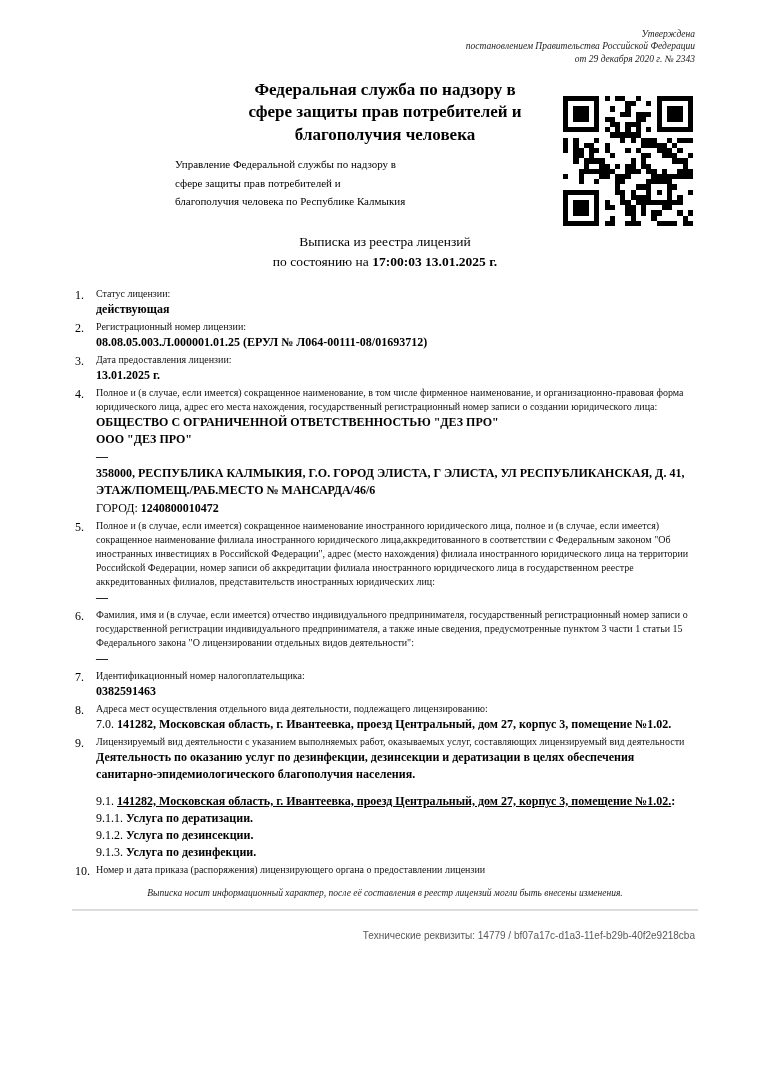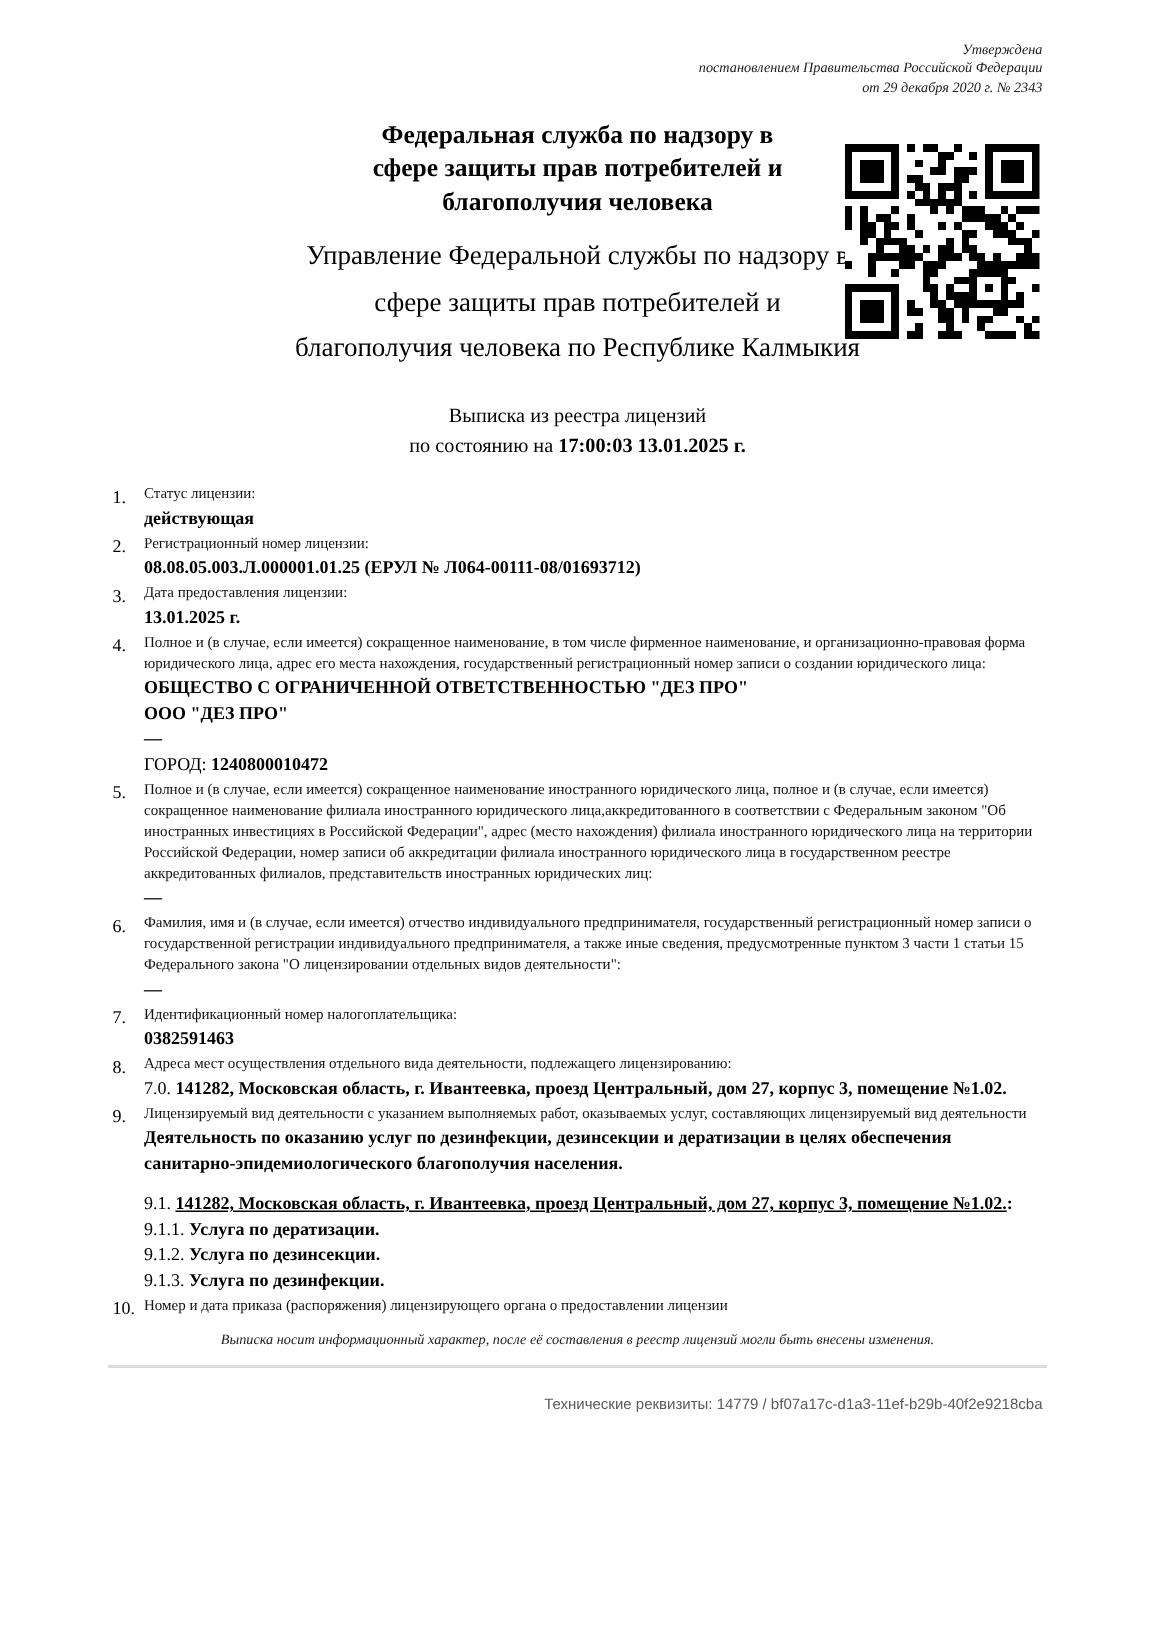--- a/index.html
+++ b/index.html
@@ -7,21 +7,21 @@
     width:770px;height:1092px;position:relative;overflow:hidden;
     background:#fff;color:#000;
     font-family:"Liberation Serif",serif;
     box-sizing:border-box;
     padding:28px 75px 0 75px;
   }
   
   .approval{text-align:right;font-style:italic;font-size:9.5px;line-height:1.3;color:#1a1a1a;}
   
   .agency-title{font-weight:bold;font-size:17px;line-height:1.32;text-align:center;margin:14px auto 0;}
-  .department{font-size:18px;line-height:1.68;text-align:center;margin:9px auto 0;}
+  .department{font-size:11px;line-height:1.68;margin:9px auto 0;}
   
   .qr{position:absolute;top:96px;left:563px;width:130px;height:130px;}
   .qr svg{display:block;width:130px;height:130px;shape-rendering:crispEdges;}
   
   .doc-title{text-align:center;font-size:13.5px;line-height:1.5;margin-top:21px;}
   .doc-title .bold{font-weight:bold;text-align:center;}
   
   .items{margin-top:15px;}
   .item{display:flex;margin-bottom:2px;}
   .item-num{flex:0 0 21px;width:21px;font-size:12px;line-height:1.25;padding-top:1px;}
@@ -390,20 +390,21 @@
           <div class="item-value"><span class="bold">13.01.2025 г.</span></div>
         </div>
       </div>
       <div class="item">
         <span class="item-num">4.</span>
         <div class="item-body">
           <div class="item-label">Полное и (в случае, если имеется) сокращенное наименование, в том числе фирменное наименование, и организационно-правовая форма юридического лица, адрес его места нахождения, государственный регистрационный номер записи о создании юридического лица:</div>
           <div class="item-value"><span class="bold">ОБЩЕСТВО С ОГРАНИЧЕННОЙ ОТВЕТСТВЕННОСТЬЮ "ДЕЗ ПРО"</span></div>
           <div class="item-value"><span class="bold">ООО "ДЕЗ ПРО"</span></div>
           <div class="item-value"><span class="bold">—</span></div>
+          <div class="item-value"><span class="bold">358000, РЕСПУБЛИКА КАЛМЫКИЯ, Г.О. ГОРОД ЭЛИСТА, Г ЭЛИСТА, УЛ РЕСПУБЛИКАНСКАЯ, Д. 41, ЭТАЖ/ПОМЕЩ./РАБ.МЕСТО № МАНСАРДА/46/6</span></div>
           <div class="item-value"><span>ГОРОД: </span><span class="bold">1240800010472</span></div>
         </div>
       </div>
       <div class="item">
         <span class="item-num">5.</span>
         <div class="item-body">
           <div class="item-label">Полное и (в случае, если имеется) сокращенное наименование иностранного юридического лица, полное и (в случае, если имеется) сокращенное наименование филиала иностранного юридического лица,аккредитованного в соответствии с Федеральным законом "Об иностранных инвестициях в Российской Федерации", адрес (место нахождения) филиала иностранного юридического лица на территории Российской Федерации, номер записи об аккредитации филиала иностранного юридического лица в государственном реестре аккредитованных филиалов, представительств иностранных юридических лиц:</div>
           <div class="item-value"><span class="bold">—</span></div>
         </div>
       </div>

